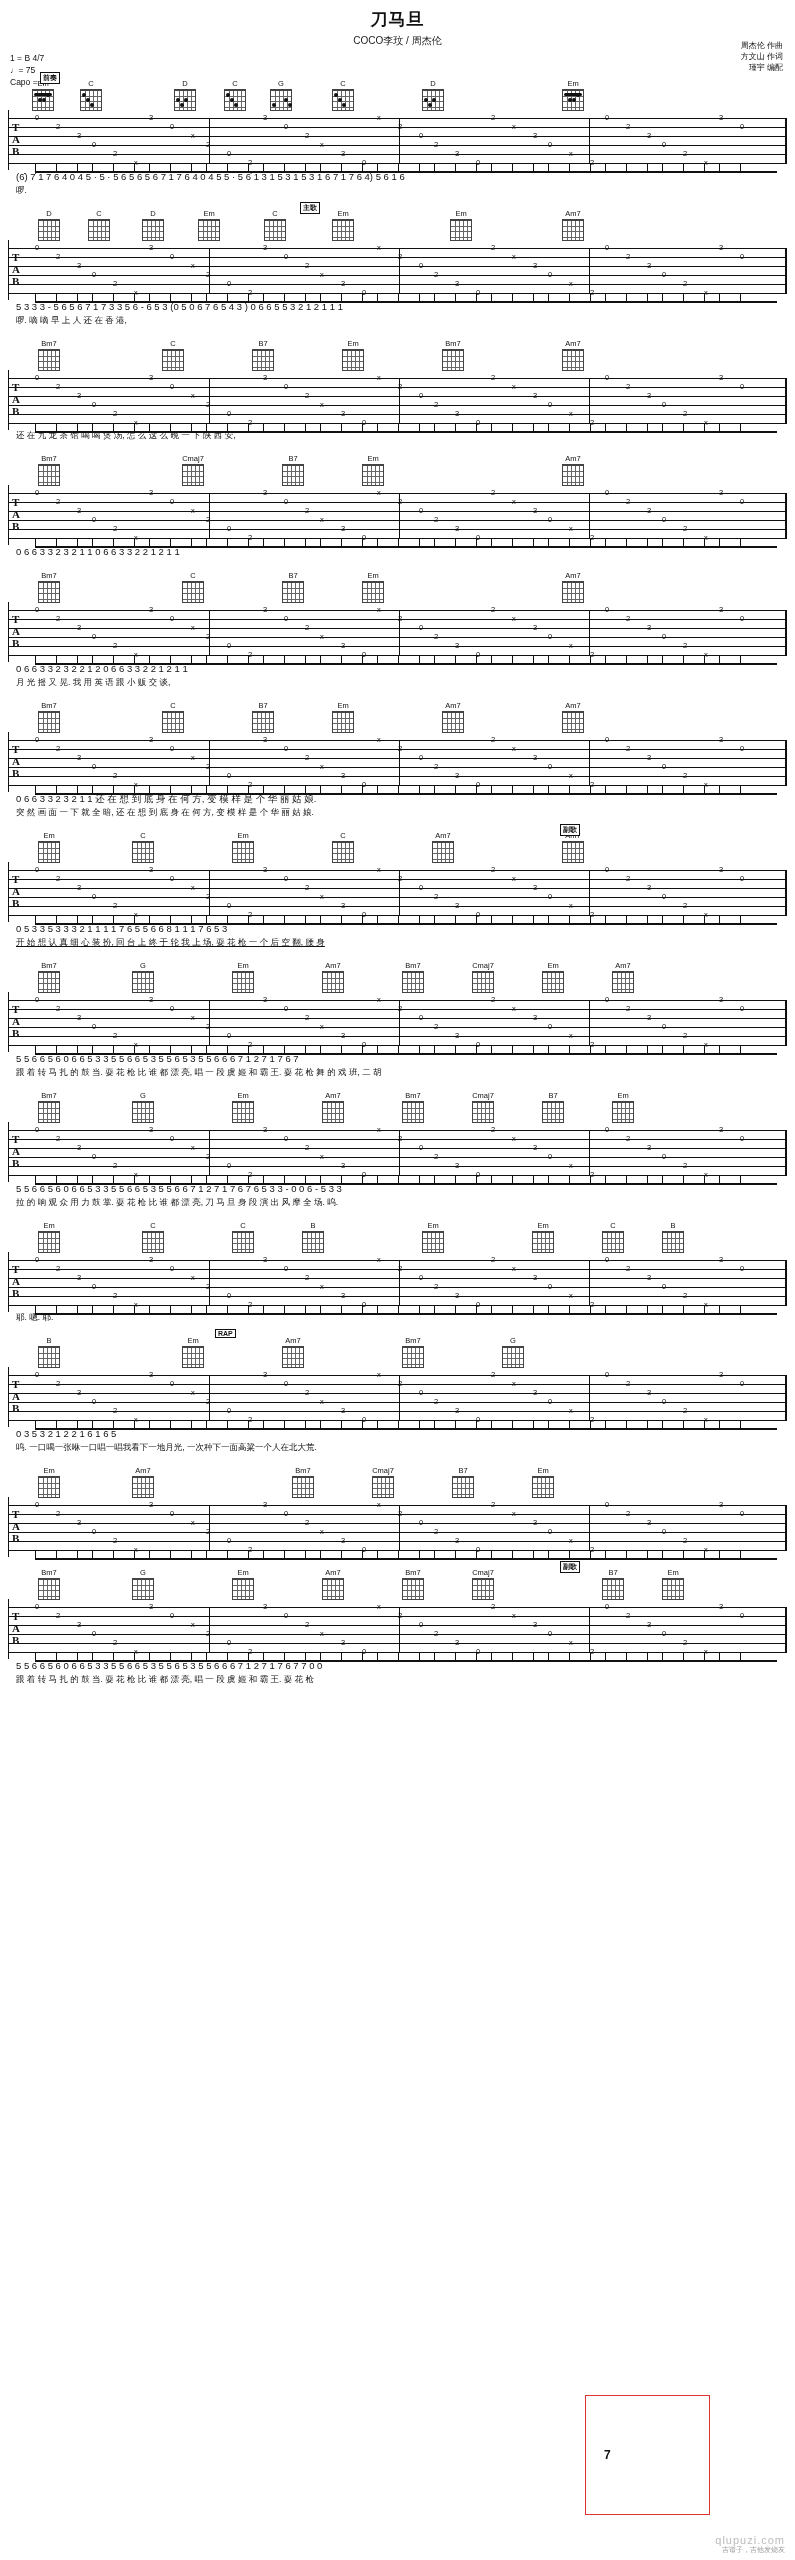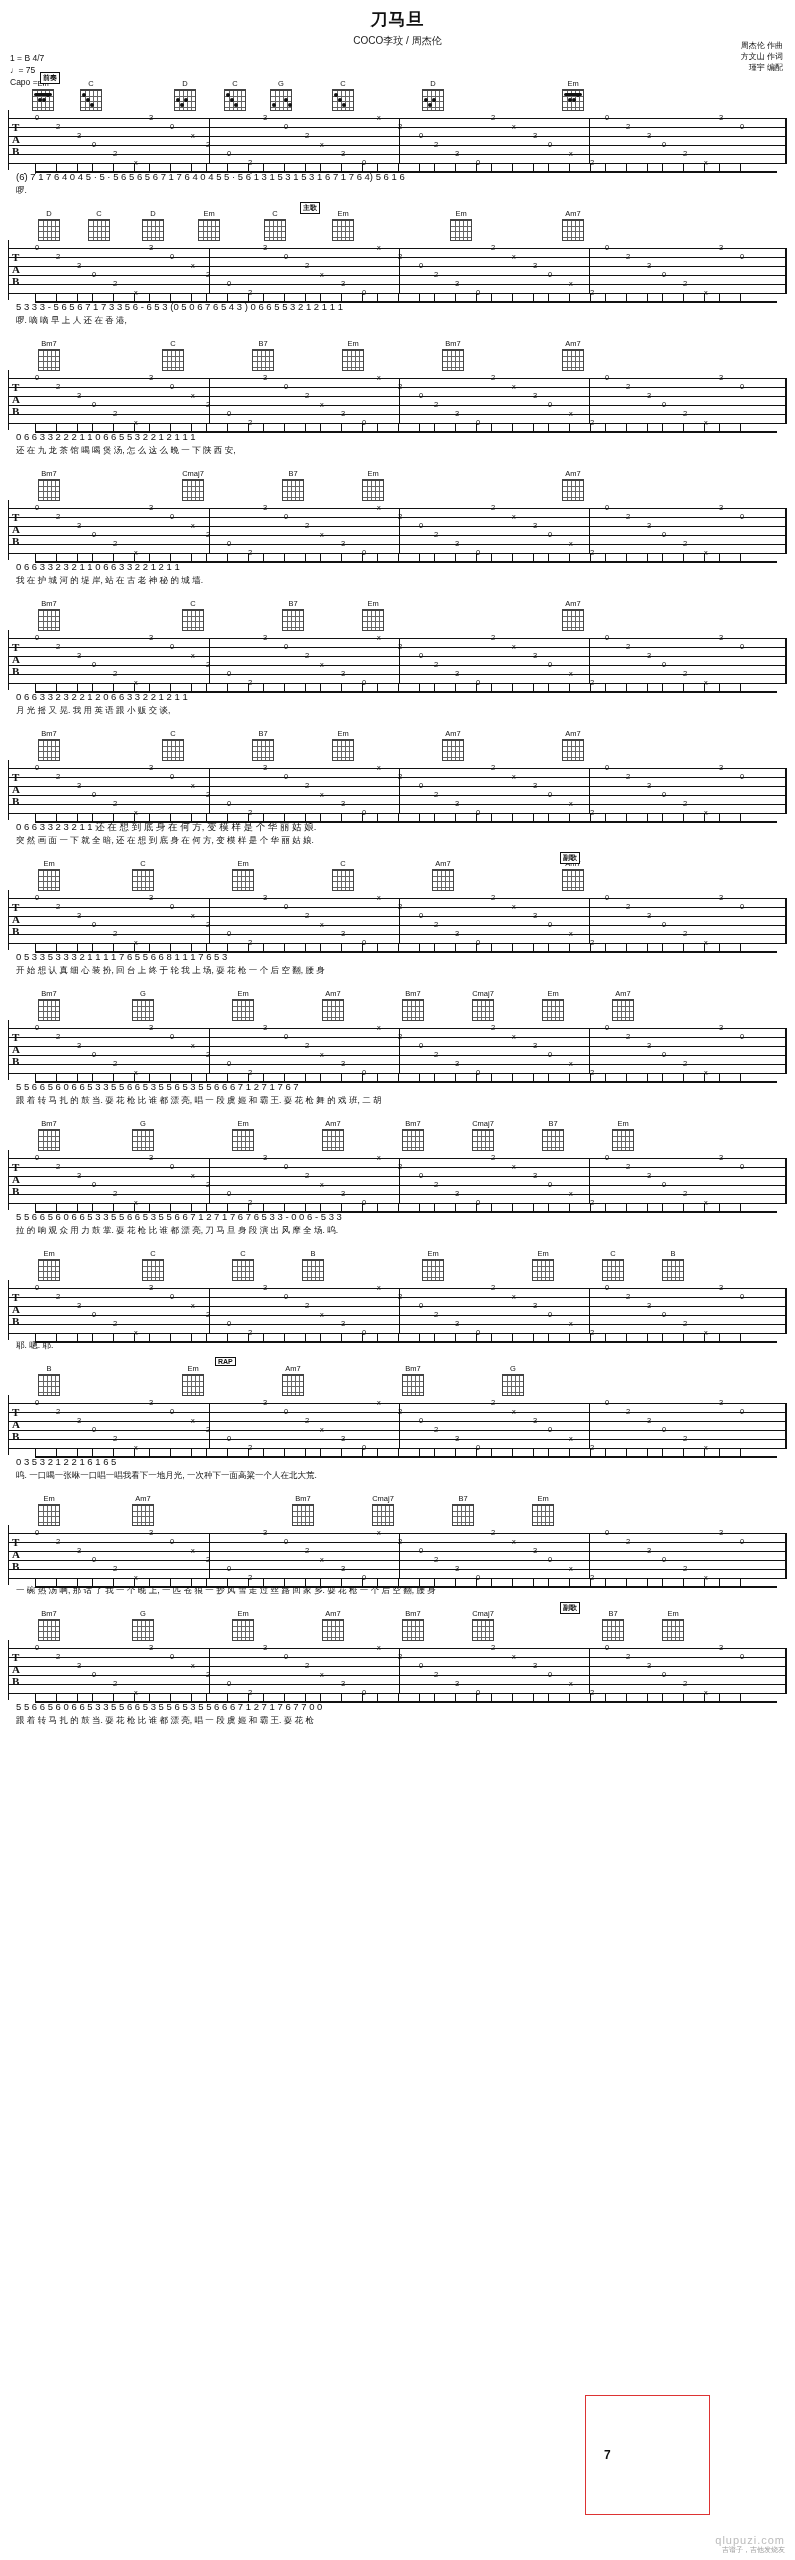--- a/index.html
+++ b/index.html
@@ -652,23 +652,20 @@
           <div class="tnum" style="left: 674px; top: 39px;">2</div>
           <div class="stem" style="left: 674px; top: 54px; height: 8px;"></div>
           <div class="tnum" style="left: 695px; top: 48px;">x</div>
           <div class="stem" style="left: 695px; top: 54px; height: 8px;"></div>
           <div class="tnum" style="left: 710px; top: 3px;">3</div>
           <div class="stem" style="left: 710px; top: 54px; height: 8px;"></div>
           <div class="tnum" style="left: 731px; top: 12px;">0</div>
           <div class="stem" style="left: 731px; top: 54px; height: 8px;"></div>
           <div class="beam" style="left: 26px; right: 10px; top: 61px;"></div>
         </div>
-        <div class="numrow">
-          <span style="left: 6px;">0 6    6 3 3 2 2 2 1 1    0 6    6 5 5 3 2 2 1 2 1 1 1</span>
-        </div>
         <div class="lyricrow">
           <span style="left: 6px;">还 在 九 龙 茶 馆 喝 喝 煲 汤,              怎 么 这 么 晚 一 下 陕 西 安,</span>
         </div>
       </div>
       <div class="system">
         <div class="chordrow">
           <div class="chordbox" style="left: 36px;">
             <div class="chordname">Bm7</div>
             <div class="grid">
               <div class="v" style="left: 4px;"></div>
@@ -817,23 +814,20 @@
           <div class="stem" style="left: 695px; top: 54px; height: 8px;"></div>
           <div class="tnum" style="left: 710px; top: 3px;">3</div>
           <div class="stem" style="left: 710px; top: 54px; height: 8px;"></div>
           <div class="tnum" style="left: 731px; top: 12px;">0</div>
           <div class="stem" style="left: 731px; top: 54px; height: 8px;"></div>
           <div class="beam" style="left: 26px; right: 10px; top: 61px;"></div>
         </div>
         <div class="numrow">
           <span style="left: 6px;">0 6    6 3 3 2 3 2 1 1    0 6    6 3 3 2 2 1 2 1 1</span>
         </div>
-        <div class="lyricrow">
-          <span style="left: 6px;">我 在 护 城 河 的 堤 岸,          站 在 古 老 神 秘 的 城 墙.</span>
-        </div>
       </div>
       <div class="system">
         <div class="chordrow">
           <div class="chordbox" style="left: 36px;">
             <div class="chordname">Bm7</div>
             <div class="grid">
               <div class="v" style="left: 4px;"></div>
               <div class="v" style="left: 8px;"></div>
               <div class="v" style="left: 12px;"></div>
               <div class="v" style="left: 16px;"></div>
@@ -1329,21 +1323,21 @@
           <div class="tnum" style="left: 710px; top: 3px;">3</div>
           <div class="stem" style="left: 710px; top: 54px; height: 8px;"></div>
           <div class="tnum" style="left: 731px; top: 12px;">0</div>
           <div class="stem" style="left: 731px; top: 54px; height: 8px;"></div>
           <div class="beam" style="left: 26px; right: 10px; top: 61px;"></div>
         </div>
         <div class="numrow">
           <span style="left: 6px;">0 5 3 3 5 3 3 3 2 1 1 1 1 7 6    5 5 6 6 8 1 1 1 7 6 5 3</span>
         </div>
         <div class="lyricrow">
-          <span style="left: 6px;">开 始 想 认 真 细 心 装 扮,       回 台 上 终 于 轮 我 上 场,    耍 花 枪 一 个 后 空 翻, 腰 身</span>
+          <span style="left: 6px; text-decoration: underline;">开 始 想 认 真 细 心 装 扮,       回 台 上 终 于 轮 我 上 场,    耍 花 枪 一 个 后 空 翻, 腰 身</span>
         </div>
       </div>
       <div class="system">
         <div class="chordrow">
           <div class="chordbox" style="left: 36px;">
             <div class="chordname">Bm7</div>
             <div class="grid">
               <div class="v" style="left: 4px;"></div>
               <div class="v" style="left: 8px;"></div>
               <div class="v" style="left: 12px;"></div>
@@ -2253,23 +2247,20 @@
           <div class="tnum" style="left: 674px; top: 39px;">2</div>
           <div class="stem" style="left: 674px; top: 54px; height: 8px;"></div>
           <div class="tnum" style="left: 695px; top: 48px;">x</div>
           <div class="stem" style="left: 695px; top: 54px; height: 8px;"></div>
           <div class="tnum" style="left: 710px; top: 3px;">3</div>
           <div class="stem" style="left: 710px; top: 54px; height: 8px;"></div>
           <div class="tnum" style="left: 731px; top: 12px;">0</div>
           <div class="stem" style="left: 731px; top: 54px; height: 8px;"></div>
           <div class="beam" style="left: 26px; right: 10px; top: 61px;"></div>
         </div>
-        <div class="lyricrow">
-          <span style="left: 6px;">一   碗 热 汤   啊,   那 话 了 我 一 个 晚 上, 一 匹 苍 狼 一 抄 风 雪 走 过 丝 路 回 家 乡.    耍 花 枪 一 个 后 空 翻, 腰 身</span>
-        </div>
       </div>
       <div class="system">
         <div class="chordrow">
           <div class="chordbox" style="left: 36px;">
             <div class="chordname">Bm7</div>
             <div class="grid">
               <div class="v" style="left: 4px;"></div>
               <div class="v" style="left: 8px;"></div>
               <div class="v" style="left: 12px;"></div>
               <div class="v" style="left: 16px;"></div>

